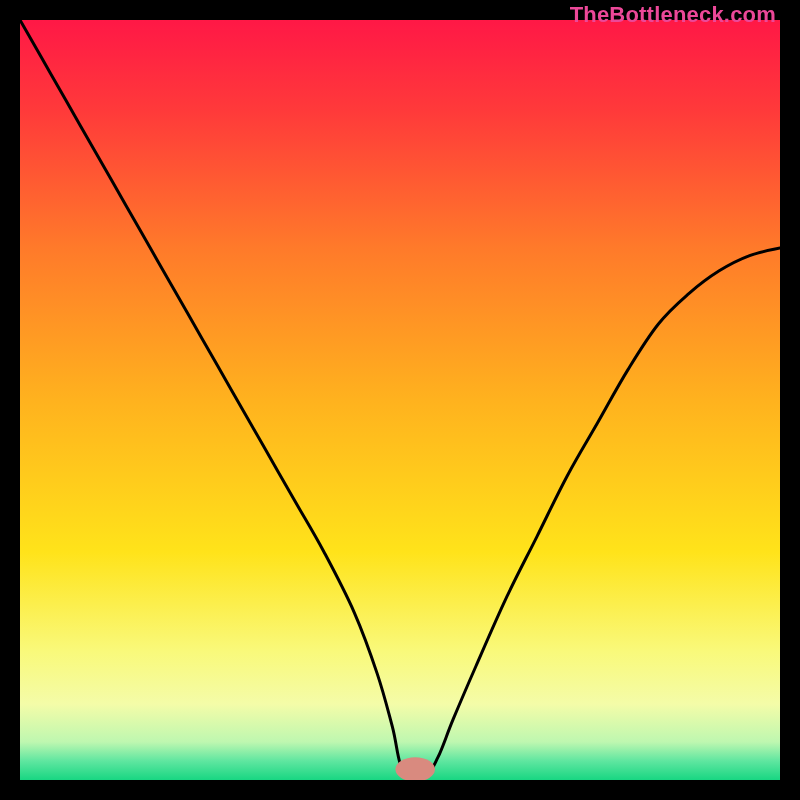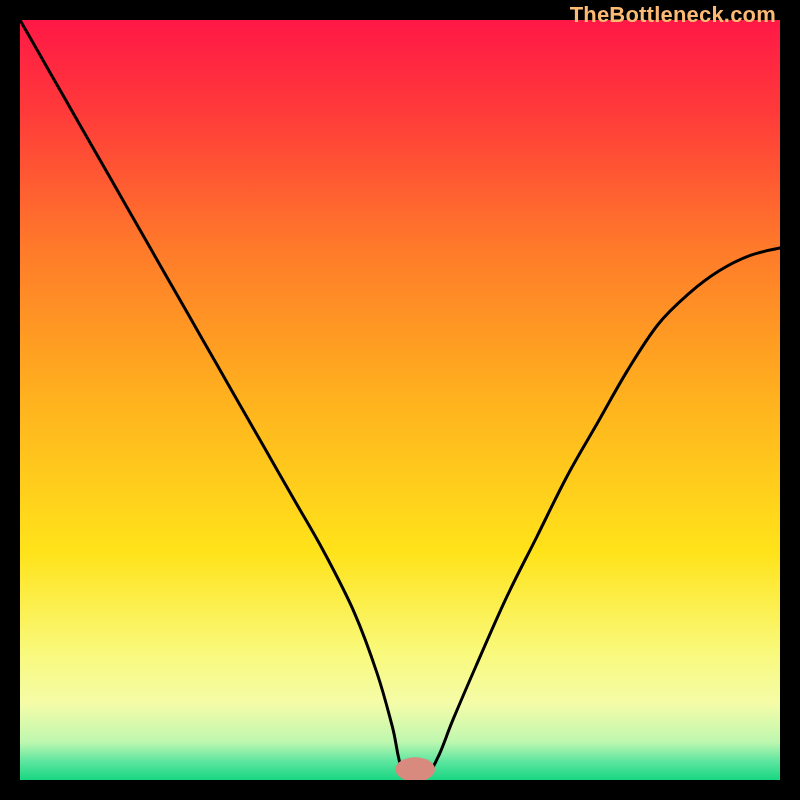--- a/index.html
+++ b/index.html
@@ -25,21 +25,21 @@
     top: 0;
     width: 760px;
     height: 760px;
   }
   .watermark {
     position: absolute;
     top: 2px;
     right: 24px;
     font-size: 22px;
     font-weight: 600;
-    color: #fdba74;
+    color: #ec4899;
     letter-spacing: 0.2px;
     z-index: 5;
   }
   svg {
     display: block;
   }
 </style>
 </head>
 <body>
 

